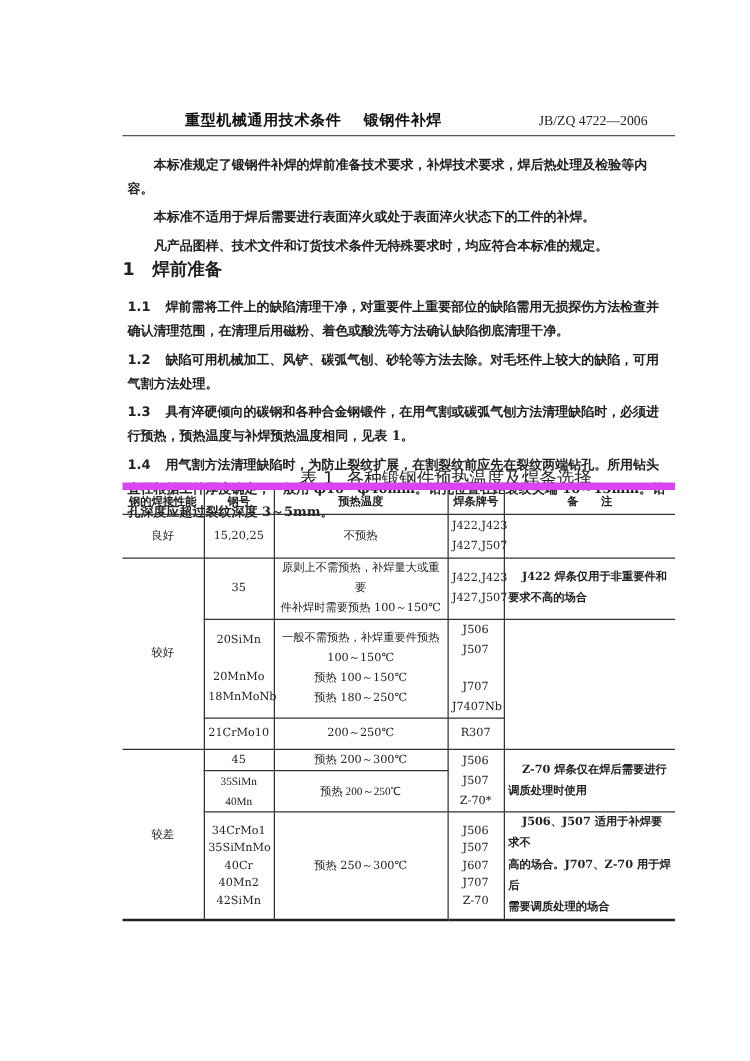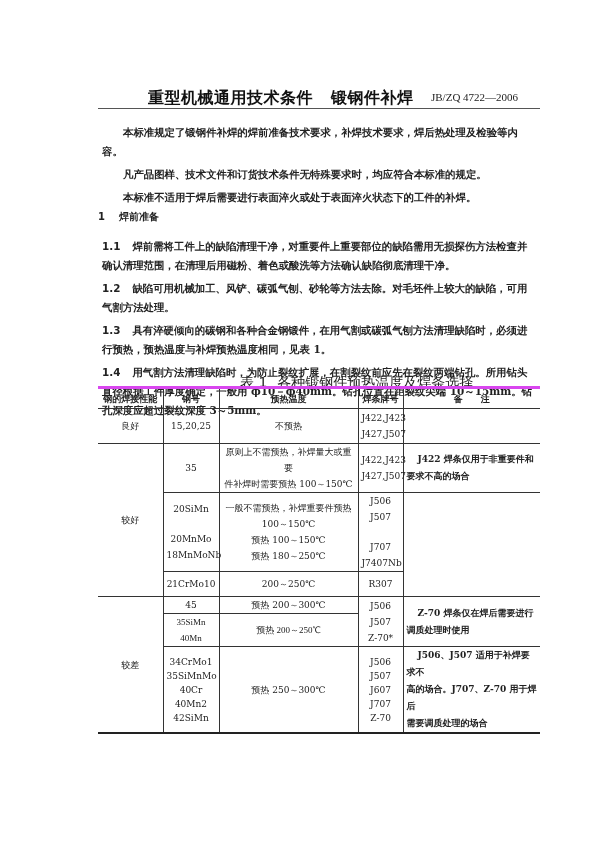--- a/index.html
+++ b/index.html
@@ -1,61 +1,61 @@
 <!DOCTYPE html>
 <html><head>
 <meta charset="utf-8">
 <style>
   html, body { margin:0; padding:0; background:#ffffff; }
   body { width:600px; height:849px; position:relative; overflow:hidden;
          font-family: "DejaVu Serif", "Liberation Serif", serif; color:#1a1a1a; }
   .abs { position:absolute; }
-  .title { left:148px; top:88px; font-size:16px; font-weight:bold; letter-spacing:0.5px;
+  .title { left:148px; top:88px; font-size:12px; font-weight:bold; letter-spacing:0.5px;
            font-family:"DejaVu Sans", "Liberation Sans", sans-serif; color:#111; white-space:nowrap; }
   .title .gap { display:inline-block; width:18px; }
   .stdno { left:431px; top:91px; font-size:11px; font-family:"Liberation Serif", serif; color:#222; white-space:nowrap;text-align:center; }
   .rule { left:98px; top:108px; width:442px; height:1px; background:#555; }
   .para { position:absolute; left:98px; width:442px; font-size:10.4px; line-height:19px;
           font-weight:bold; color:#222; }
   .para p { margin:4px; }
   .indent { text-indent:21px; }
   .sec { font-family:"DejaVu Sans", "Liberation Sans", sans-serif; font-weight:bold; }
   .caption { left:240px; top:374px; font-size:14px; font-weight:normal; white-space:nowrap;
              font-family:"DejaVu Sans", "Liberation Sans", sans-serif; color:#222; }
   .caption .gap { display:inline-block; width:10px; }
 
   table.t { position:absolute; left:98px; top:386px; width:442px; border-collapse:collapse;
             font-size:9px; color:#222; table-layout:fixed; }
   table.t td, table.t th { border:1px solid #333; padding:0 3px; text-align:center; vertical-align:middle;
             line-height:16px; font-weight:normal; }
   table.t th { height:19px; font-weight:bold; }
   table.t tr > *:first-child { border-left:none; }
   table.t tr > *:last-child { border-right:none; }
-  table.t .thick-top { border-top:3px solid #d946ef; }
+  table.t .thick-top { border-top:6px solid #d946ef; }
   table.t .bottom { border-bottom:2px solid #222; }
   table.t td.note { text-align:left; font-weight:bold; line-height:17px; }
   table.t td.note .ni { text-indent:11px; display:block; }
   .line { display:block; }
 </style>
 </head>
 <body>
 
 <div class="abs title">
   <span>重型机械通用技术条件</span><span class="gap"></span><span>锻钢件补焊</span>
 </div>
 <div class="abs stdno">JB/ZQ 4722—2006</div>
 <div class="abs rule"></div>
 
 <div class="para" style="top:119px;">
   <p class="indent">本标准规定了锻钢件补焊的焊前准备技术要求，补焊技术要求，焊后热处理及检验等内容。</p>
+  <p class="indent">本标准不适用于焊后需要进行表面淬火或处于表面淬火状态下的工件的补焊。</p>
   <p class="indent">凡产品图样、技术文件和订货技术条件无特殊要求时，均应符合本标准的规定。</p>
-  <p class="indent">本标准不适用于焊后需要进行表面淬火或处于表面淬火状态下的工件的补焊。</p>
 </div>
 
-<div class="para sec" style="top:207px; font-size:10px;">
+<div class="para sec" style="top:207px; font-size:14px;">
   <span>1</span><span style="display:inline-block;width:14px;"></span><span>焊前准备</span>
 </div>
 
 <div class="para" style="top:233px;">
   <p><span class="sec">1.1</span><span style="display:inline-block;width:12px;"></span><span>焊前需将工件上的缺陷清理干净，对重要件上重要部位的缺陷需用无损探伤方法检查并确认清理范围，在清理后用磁粉、着色或酸洗等方法确认缺陷彻底清理干净。</span></p>
   <p><span class="sec">1.2</span><span style="display:inline-block;width:12px;"></span><span>缺陷可用机械加工、风铲、碳弧气刨、砂轮等方法去除。对毛坯件上较大的缺陷，可用气割方法处理。</span></p>
   <p><span class="sec">1.3</span><span style="display:inline-block;width:12px;"></span><span>具有淬硬倾向的碳钢和各种合金钢锻件，在用气割或碳弧气刨方法清理缺陷时，必须进行预热，预热温度与补焊预热温度相同，见表 1。</span></p>
   <p><span class="sec">1.4</span><span style="display:inline-block;width:12px;"></span><span>用气割方法清理缺陷时，为防止裂纹扩展，在割裂纹前应先在裂纹两端钻孔。所用钻头直径根据工件厚度确定，一般用 ϕ10－ϕ40mm。钻孔位置在距裂纹尖端 10～15mm。钻孔深度应超过裂纹深度 3～5mm。</span></p>
 </div>
 

